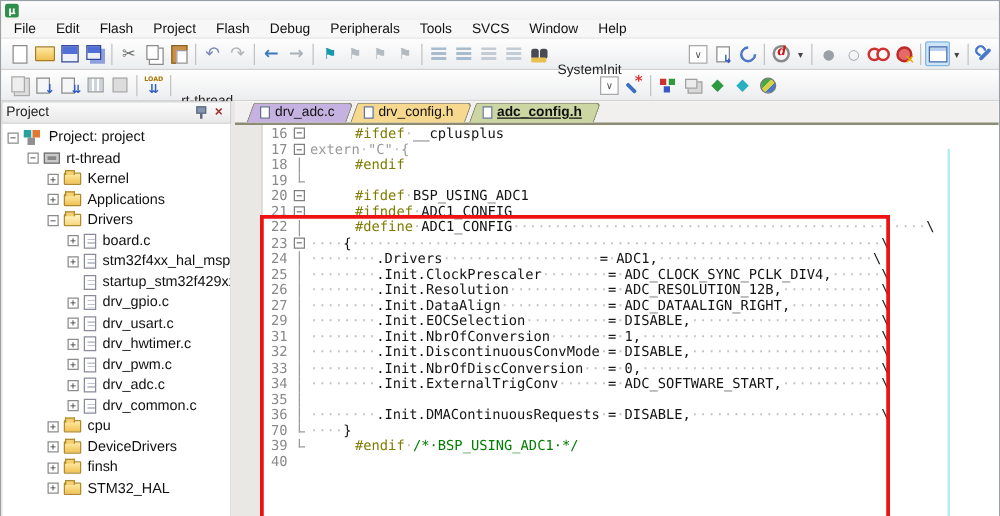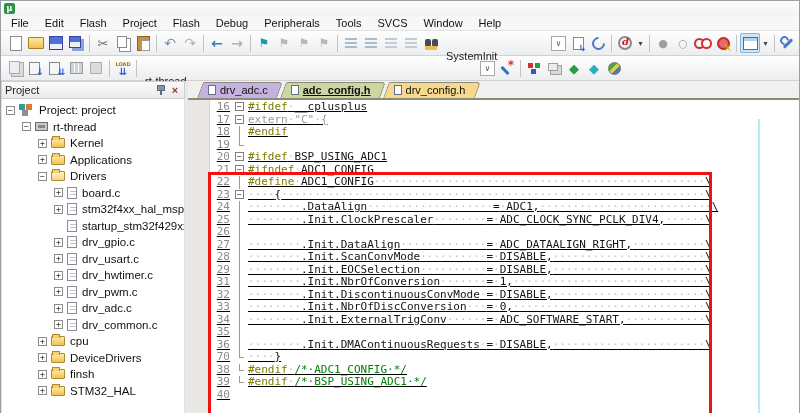--- a/index.html
+++ b/index.html
@@ -101,31 +101,31 @@
   .ic-target::before{content:'';position:absolute;left:2px;top:2px;width:7px;height:3px;background:#888;}
 
   
   #editor{flex:1;position:relative;background:#fff;overflow:hidden;}
   #tabs{height:19px;display:flex;align-items:flex-end;background:#f1f0ee;border-bottom:2px solid #8c8c74;padding-left:12px;gap:3px;}
   .tab{position:relative;height:16px;padding:0 12px 0 8px;display:flex;align-items:center;gap:4px;font-size:11px;color:#111;}
   .tab::before{content:'';position:absolute;inset:0;background:var(--bg);border:1px solid #8a8a78;border-bottom:none;border-radius:2px 4px 0 0;transform:skewX(-20deg);}
   .tab>*{position:relative;z-index:1;}
   .tab .doc{width:8px;height:10px;background:#fff;border:1px solid #66708a;}
   .tab.active .tlabel{text-decoration:underline;font-weight:bold;}
-  #codewrap{position:relative;height:313px;background:#fff;text-decoration:underline;}
+  #codewrap{position:relative;height:313px;background:#fff;}
   #gutterbg{position:absolute;left:0;top:0;width:22px;height:100%;background:#e9e8e5;border-right:1px solid #d2d2d0;}
   #code{position:relative;padding-top:1px;}
   .cl{display:flex;height:12.5px;line-height:12.5px;font-family:"DejaVu Sans Mono",monospace;font-size:11px;padding-left:23px;}
   .ln{width:24px;min-width:24px;text-align:right;padding-right:5px;color:#8a8a8a;}
   .fold{width:13px;min-width:13px;position:relative;}
   .fbox{display:inline-block;width:9px;height:9px;border:1px solid #808080;background:#fff;font:8px/7px "DejaVu Sans Mono",monospace;text-align:center;color:#333;vertical-align:1px;}
   .fline{display:inline-block;width:1px;height:12.5px;background:#9a9a9a;margin-left:4px;}
   .fend{display:inline-block;width:5px;height:7px;border-left:1px solid #9a9a9a;border-bottom:1px solid #9a9a9a;margin-left:4px;vertical-align:4px;}
   .ct{white-space:pre;}
-  .ct .k{color:#7f7b00;}
+  .ct .k{color:#7f7b00;margin-left:36px;}
   .ct .p{color:#141414;}
   .ct .g{color:#9a9a9a;}
   .ct .c{color:#007f00;}
   .ct .w{color:#c0c0c0;}
   #annot{position:absolute;left:20px;top:72px;width:504px;height:253px;border:3px solid #ee1212;pointer-events:none;z-index:5;}
   #ruler{position:absolute;left:570px;top:19px;width:2px;bottom:0;background:#b6ecf4;z-index:1;}
 </style>
 </head>
 <body>
 
@@ -311,27 +311,27 @@
           </div>
         </div>
     </div>
 
     <div id="editor">
       <div id="tabs">
           <div class="tab" style="--bg: #c6b2e0;">
             <span class="doc"></span>
             <span class="tlabel">drv_adc.c</span>
           </div>
+          <div class="tab" style="--bg: #f6d88e;">
+            <span class="doc"></span>
+            <span class="tlabel">drv_config.h</span>
+          </div>
           <div class="tab active" style="--bg: #ccd6a3;">
             <span class="doc"></span>
             <span class="tlabel">adc_config.h</span>
-          </div>
-          <div class="tab" style="--bg: #f6d88e;">
-            <span class="doc"></span>
-            <span class="tlabel">drv_config.h</span>
           </div>
         </div>
       <div id="codewrap">
         <div id="gutterbg"></div>
         <div id="code">
             <div class="cl">
               <span class="ln">16</span>
               <span class="fold"><span class="fbox">−</span></span>
               <span class="ct"><span class="k">#ifdef</span><span class="w">·</span><span class="p">__cplusplus</span></span>
             </div>
@@ -366,40 +366,36 @@
               <span class="ct"><span class="k">#define</span><span class="w">·</span><span class="p">ADC1_CONFIG</span><span class="w">··················································</span><span class="p">\</span></span>
             </div>
             <div class="cl">
               <span class="ln">23</span>
               <span class="fold"><span class="fbox">−</span></span>
               <span class="ct"><span class="w">····</span><span class="p">{</span><span class="w">································································</span><span class="p">\</span></span>
             </div>
             <div class="cl">
               <span class="ln">24</span>
               <span class="fold"><span class="fline"></span></span>
-              <span class="ct"><span class="w">········</span><span class="p">.DataAlign</span><span class="w">···················</span><span class="p">=</span><span class="w">·</span><span class="p">ADC1,</span><span class="w">··························</span><span class="p">\</span></span>
+              <span class="ct"><span class="w">········</span><span class="p">.Drivers</span><span class="w">···················</span><span class="p">=</span><span class="w">·</span><span class="p">ADC1,</span><span class="w">··························</span><span class="p">\</span></span>
             </div>
             <div class="cl">
               <span class="ln">25</span>
               <span class="fold"><span class="fline"></span></span>
               <span class="ct"><span class="w">········</span><span class="p">.Init.ClockPrescaler</span><span class="w">········</span><span class="p">=</span><span class="w">·</span><span class="p">ADC_CLOCK_SYNC_PCLK_DIV4,</span><span class="w">······</span><span class="p">\</span></span>
             </div>
             <div class="cl">
               <span class="ln">26</span>
               <span class="fold"><span class="fline"></span></span>
+              <span class="ct"><span class="w">········</span><span class="p">.Init.Resolution</span><span class="w">············</span><span class="p">=</span><span class="w">·</span><span class="p">ADC_RESOLUTION_12B,</span><span class="w">············</span><span class="p">\</span></span>
             </div>
             <div class="cl">
               <span class="ln">27</span>
               <span class="fold"><span class="fline"></span></span>
               <span class="ct"><span class="w">········</span><span class="p">.Init.DataAlign</span><span class="w">·············</span><span class="p">=</span><span class="w">·</span><span class="p">ADC_DATAALIGN_RIGHT,</span><span class="w">···········</span><span class="p">\</span></span>
-            </div>
-            <div class="cl">
-              <span class="ln">28</span>
-              <span class="fold"><span class="fline"></span></span>
-              <span class="ct"><span class="w">········</span><span class="p">.Init.ScanConvMode</span><span class="w">··········</span><span class="p">=</span><span class="w">·</span><span class="p">DISABLE,</span><span class="w">·······················</span><span class="p">\</span></span>
             </div>
             <div class="cl">
               <span class="ln">29</span>
               <span class="fold"><span class="fline"></span></span>
               <span class="ct"><span class="w">········</span><span class="p">.Init.EOCSelection</span><span class="w">··········</span><span class="p">=</span><span class="w">·</span><span class="p">DISABLE,</span><span class="w">·······················</span><span class="p">\</span></span>
             </div>
             <div class="cl">
               <span class="ln">31</span>
               <span class="fold"><span class="fline"></span></span>
               <span class="ct"><span class="w">········</span><span class="p">.Init.NbrOfConversion</span><span class="w">·······</span><span class="p">=</span><span class="w">·</span><span class="p">1,</span><span class="w">·····························</span><span class="p">\</span></span>
@@ -425,25 +421,20 @@
             </div>
             <div class="cl">
               <span class="ln">36</span>
               <span class="fold"><span class="fline"></span></span>
               <span class="ct"><span class="w">········</span><span class="p">.Init.DMAContinuousRequests</span><span class="w">·</span><span class="p">=</span><span class="w">·</span><span class="p">DISABLE,</span><span class="w">·······················</span><span class="p">\</span></span>
             </div>
             <div class="cl">
               <span class="ln">70</span>
               <span class="fold"><span class="fend"></span></span>
               <span class="ct"><span class="w">····</span><span class="p">}</span></span>
-            </div>
-            <div class="cl">
-              <span class="ln">38</span>
-              <span class="fold"><span class="fend"></span></span>
-              <span class="ct"><span class="k">#endif</span><span class="w">·</span><span class="c">/*·ADC1_CONFIG·*/</span></span>
             </div>
             <div class="cl">
               <span class="ln">39</span>
               <span class="fold"><span class="fend"></span></span>
               <span class="ct"><span class="k">#endif</span><span class="w">·</span><span class="c">/*·BSP_USING_ADC1·*/</span></span>
             </div>
             <div class="cl">
               <span class="ln">40</span>
               <span class="fold"></span>
               <span class="ct"></span>

